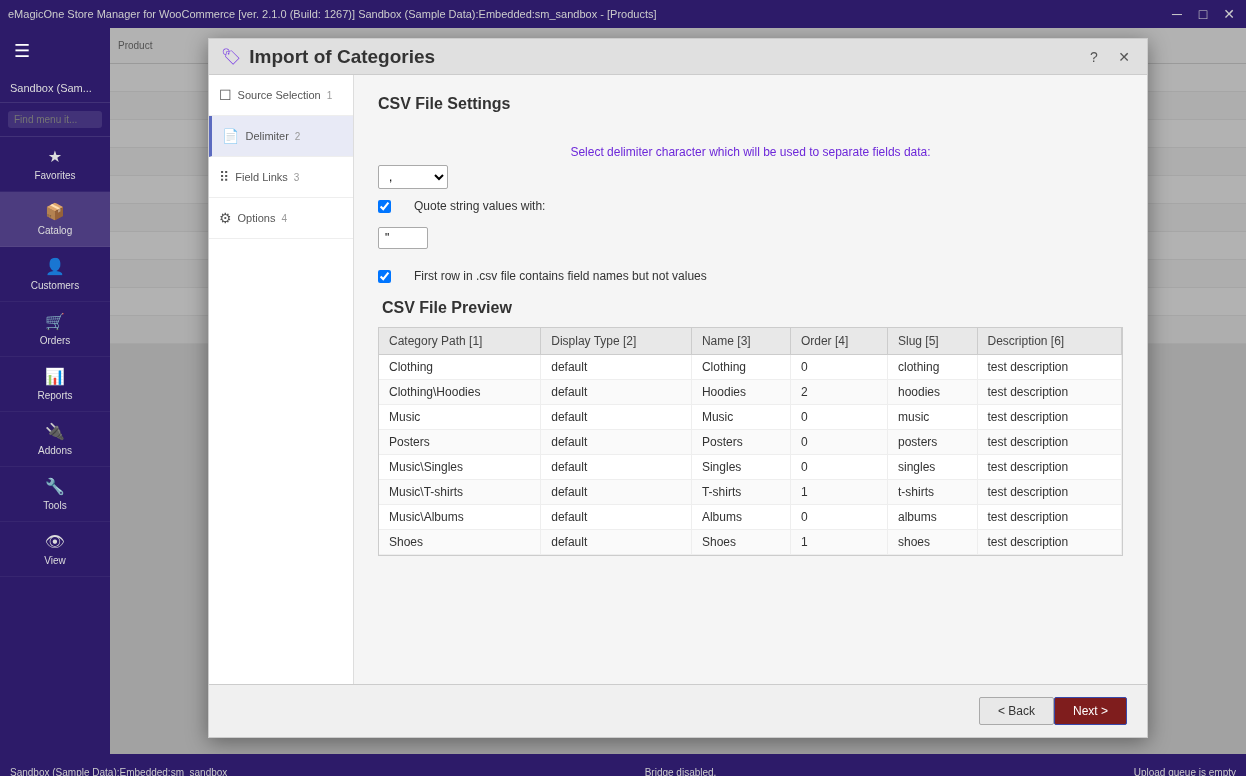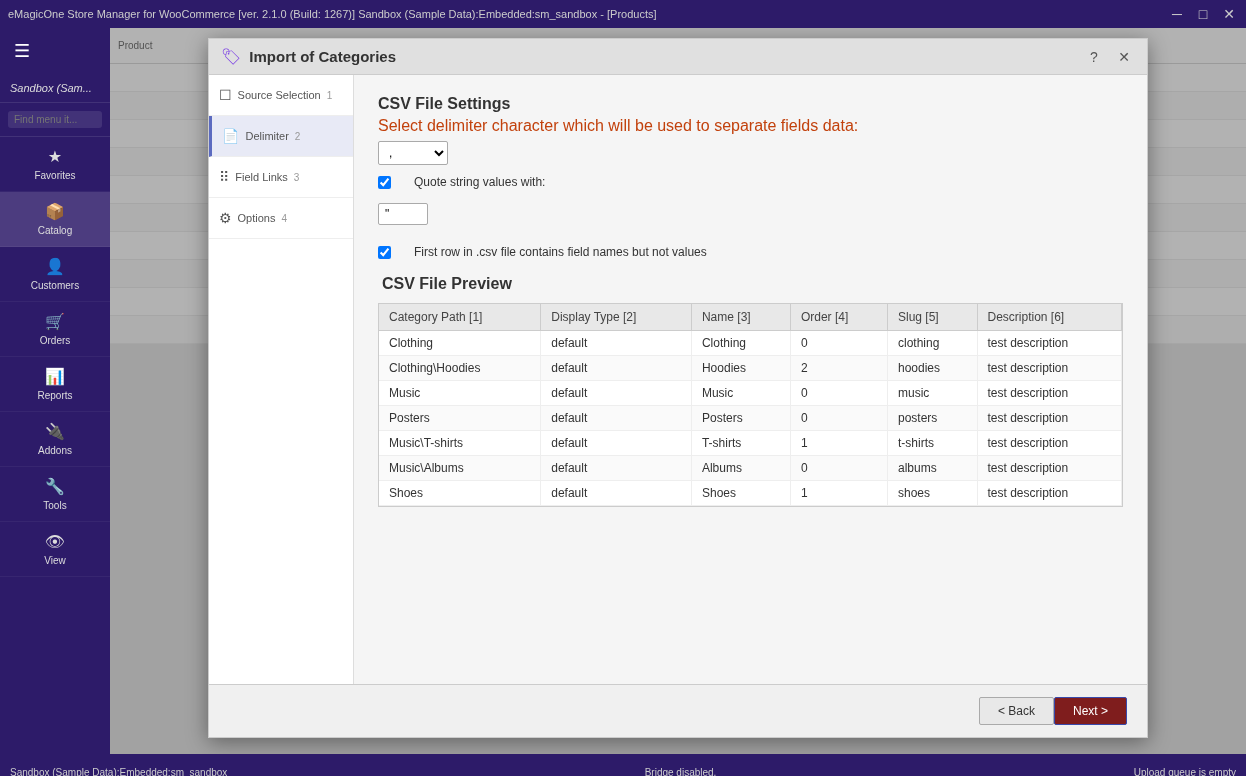--- a/index.html
+++ b/index.html
@@ -35,21 +35,20 @@
       padding: 12px 14px;
       font-size: 18px;
       cursor: pointer;
       color: #fff;
     }
     .sidebar-title {
       padding: 8px 10px;
       font-size: 11px;
       color: #ddd;
       border-bottom: 1px solid rgba(255,255,255,0.1);
-      font-style: italic;
     }
     .sidebar-search {
       padding: 8px 8px;
       border-bottom: 1px solid rgba(255,255,255,0.1);
     }
     .sidebar-search input {
       width: 100%;
       background: rgba(255,255,255,0.1);
       border: none;
       color: #ccc;
@@ -121,21 +120,21 @@
       background: #e0e0e0;
       padding: 8px 12px;
       display: flex;
       align-items: center;
       justify-content: space-between;
       border-bottom: 1px solid #ccc;
       height: 36px;
     }
     .modal-titlebar-left { display: flex; align-items: center; gap: 8px; }
     .modal-icon { color: #7b3fe4; font-size: 16px; }
-    .modal-title { font-size: 15px; font-weight: bold; color: #333; }
+    .modal-title { font-size: 19px; font-weight: bold; color: #333; }
     .modal-titlebar-right { display: flex; gap: 8px; }
     .modal-btn { background: none; border: none; font-size: 14px; cursor: pointer; color: #555; width: 22px; height: 22px; display: flex; align-items: center; justify-content: center; }
 
     .modal-body { display: flex; flex: 1; }
 
     
     .wizard-steps {
       width: 145px;
       background: #fff;
       border-right: 1px solid #ddd;
@@ -158,26 +157,27 @@
     
     .wizard-content {
       flex: 1;
       padding: 20px 24px;
       overflow-y: auto;
     }
     .section-title {
       font-size: 16px;
       font-weight: bold;
       color: #333;
-      margin-bottom: 4px;
+      margin-bottom: 32px;
     }
     .field-label {
-      font-size: 16px;
-      color: #c2410c;
+      font-size: 12px;
+      color: #6d28d9;
       margin-bottom: 6px;
+      text-align: center;
     }
     .select-wrapper {
       display: inline-block;
       position: relative;
     }
     .select-wrapper select {
       padding: 3px 20px 3px 6px;
       font-size: 12px;
       border: 1px solid #aaa;
       background: #fff;
@@ -500,20 +500,28 @@
                     </tr>
                     <tr>
                       <td>Posters</td>
                       <td>default</td>
                       <td>Posters</td>
                       <td>0</td>
                       <td>posters</td>
                       <td>test description</td>
                     </tr>
                     <tr>
+                      <td>Music\Singles</td>
+                      <td>default</td>
+                      <td>Singles</td>
+                      <td>0</td>
+                      <td>singles</td>
+                      <td>test description</td>
+                    </tr>
+                    <tr>
                       <td>Music\T-shirts</td>
                       <td>default</td>
                       <td>T-shirts</td>
                       <td>1</td>
                       <td>t-shirts</td>
                       <td>test description</td>
                     </tr>
                     <tr>
                       <td>Music\Albums</td>
                       <td>default</td>

